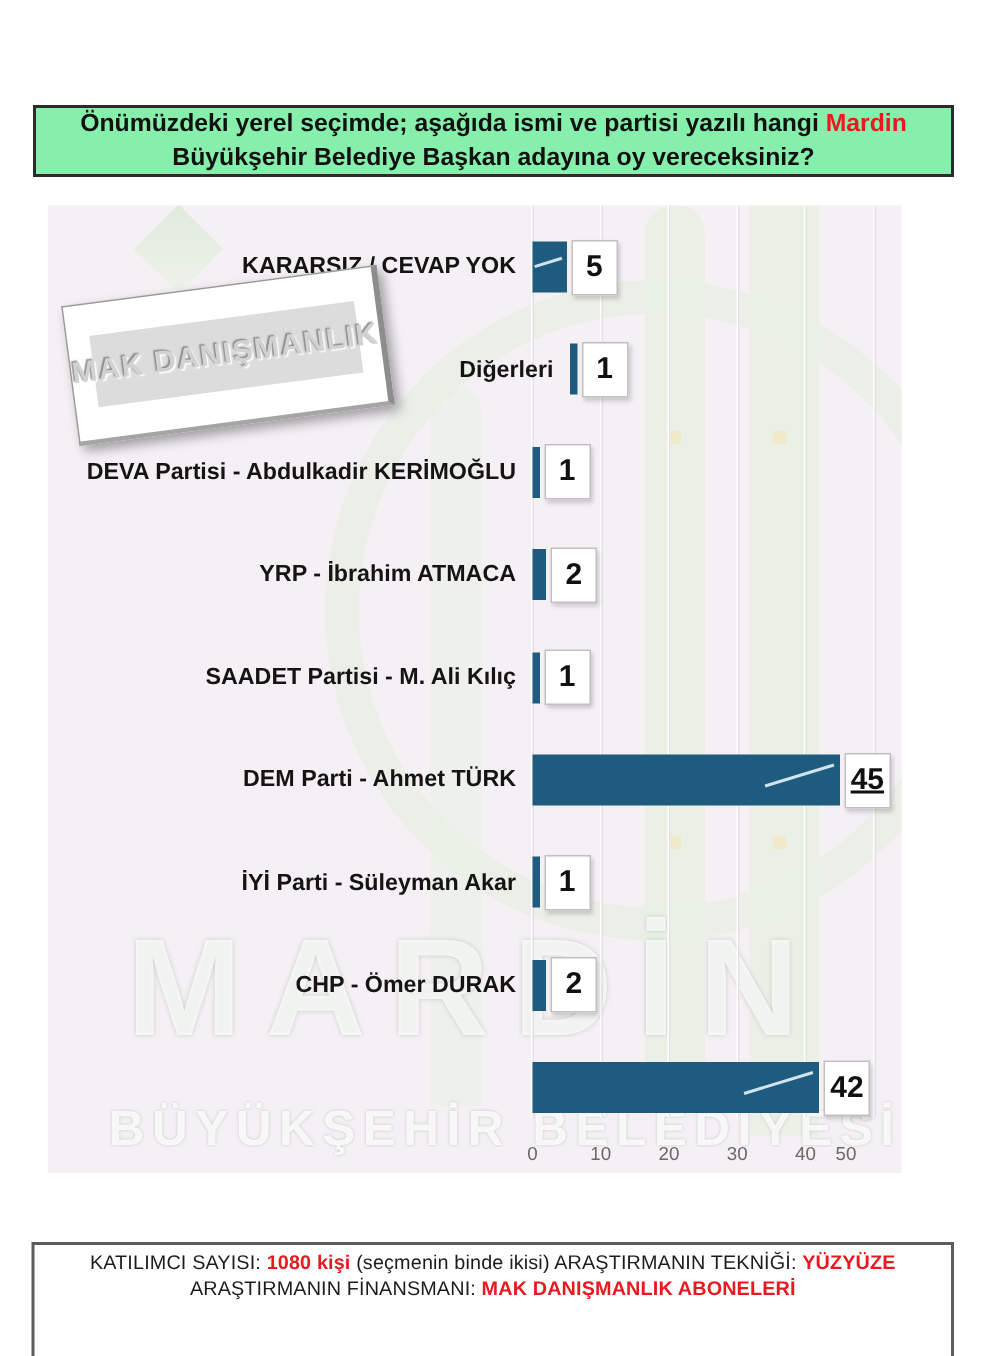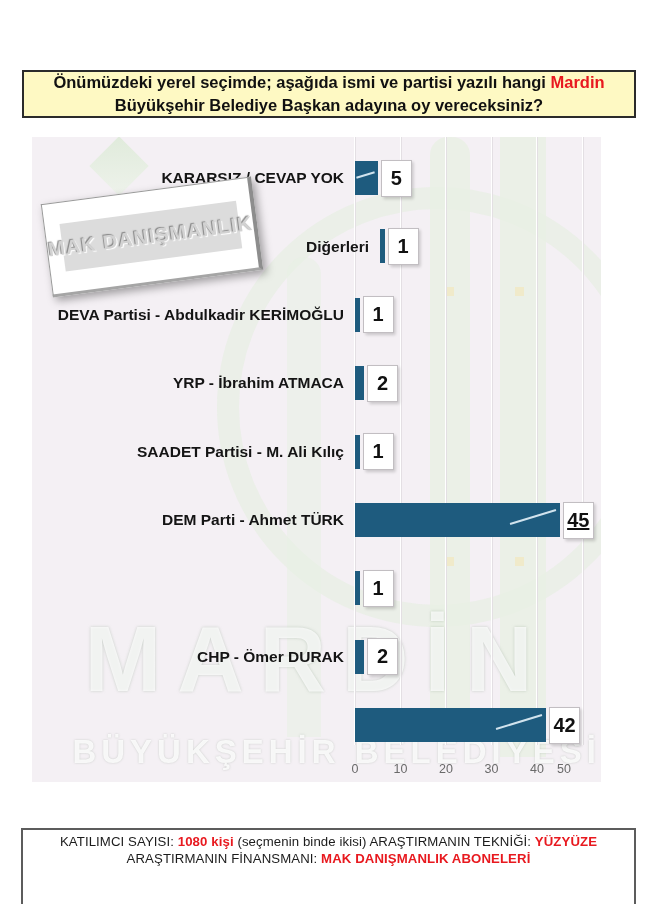--- a/index.html
+++ b/index.html
@@ -6,21 +6,21 @@
   html,body { background:#ffffff; }
   body { font-family:"Liberation Sans", sans-serif; }
   #page {
     position:relative; width:656px; height:904px; background:#ffffff;
     overflow:hidden; margin:0 auto;
   }
 
   
   .title-box {
     position:absolute; left:22px; top:70px; width:614px; height:48px;
-    border:2px solid #2b2b2b; background:#fef9c3;
+    border:2px solid #2b2b2b; background:#86efac;
     display:flex; align-items:center; justify-content:center;
     text-align:center; padding:0 14px;
   }
   .title-box .title-text {
     font-size:16.5px; font-weight:bold; color:#111; line-height:1.4;
   }
   .title-accent { color:#e8191f; }
 
   
   .chart-panel {
@@ -199,20 +199,23 @@
         <div class="row" style="top: 349px;">
     <div class="row-label-wrap">
       <div class="row-label">DEM Parti - Ahmet TÜRK</div>
     </div>
     <div class="bar" style="width: 204.75px; background: rgb(30, 91, 126);">
             <div class="bar-shine" style="width: 48px;"></div>
           </div>
     <div class="value-box" style="left: 530.75px; text-decoration: underline;">45</div>
   </div>
         <div class="row" style="top: 417.4px;">
+    <div class="row-label-wrap">
+      <div class="row-label">İYİ Parti - Süleyman Akar</div>
+    </div>
     <div class="bar" style="width: 4.55px; background: rgb(30, 91, 126);"></div>
     <div class="value-box" style="left: 330.55px;">1</div>
   </div>
         <div class="row" style="top: 485.8px;">
     <div class="row-label-wrap">
       <div class="row-label">CHP - Ömer DURAK</div>
     </div>
     <div class="bar" style="width: 9.1px; background: rgb(30, 91, 126);"></div>
     <div class="value-box" style="left: 335.1px;">2</div>
   </div>

